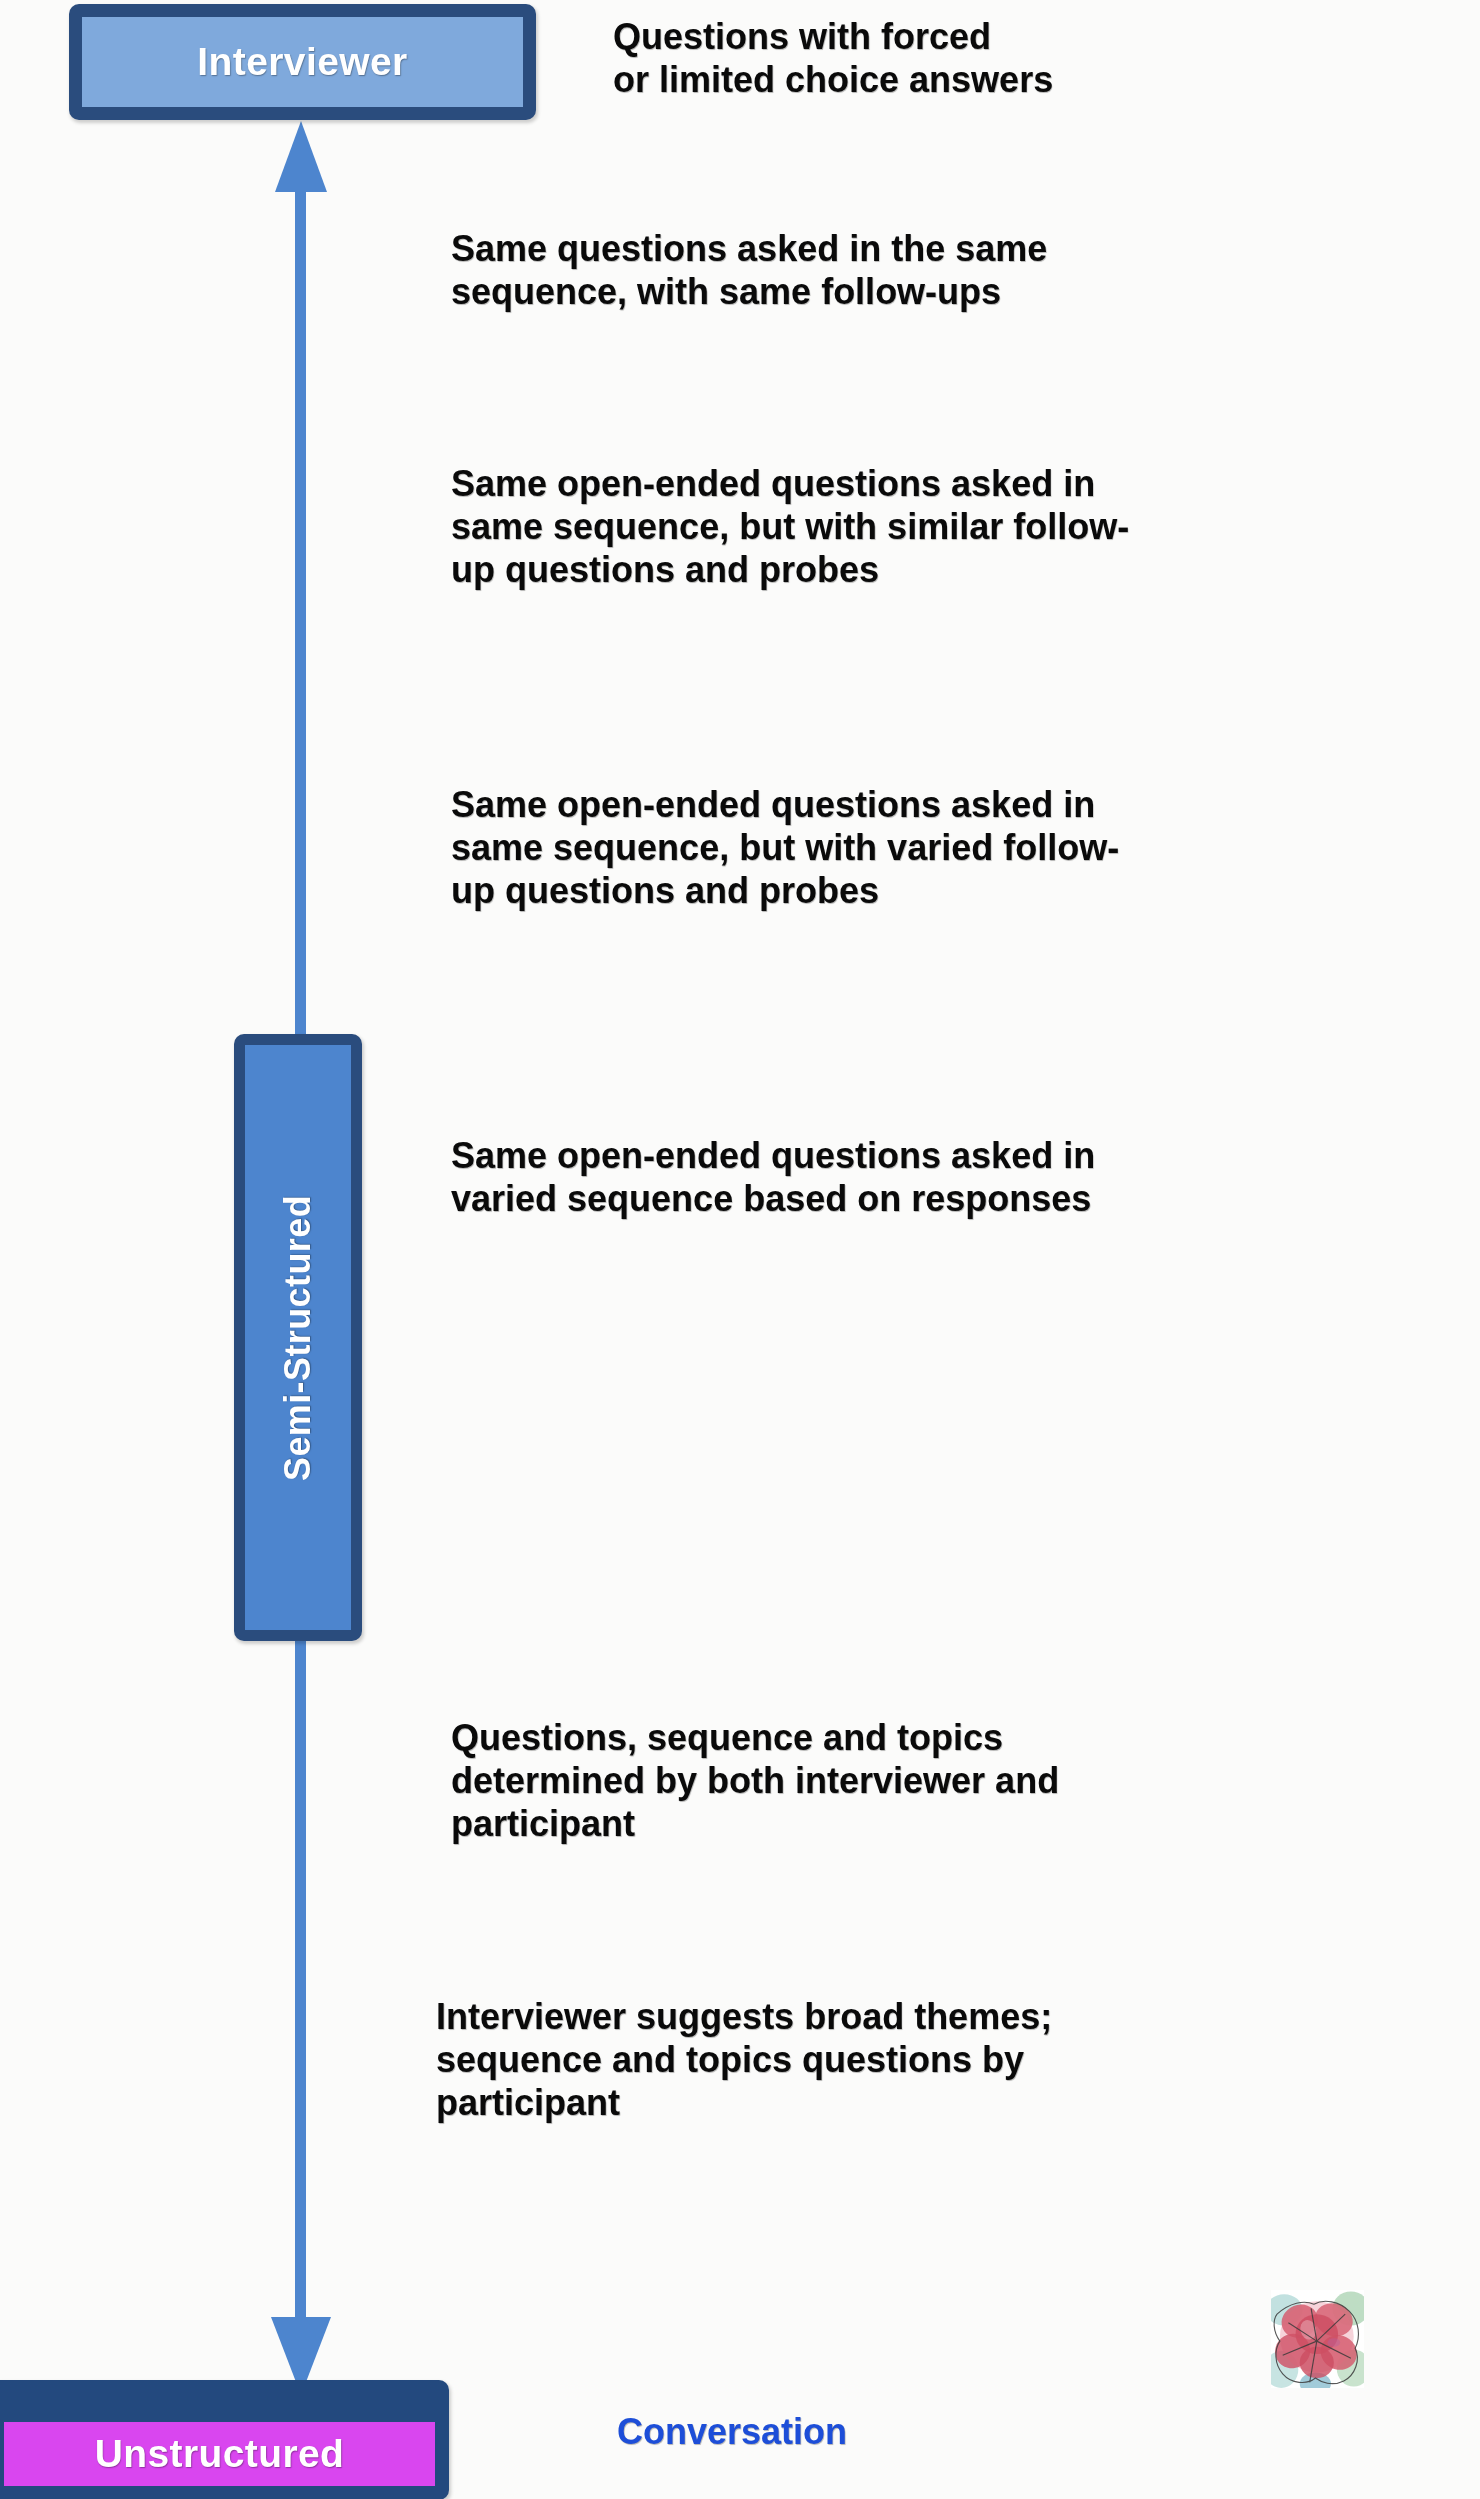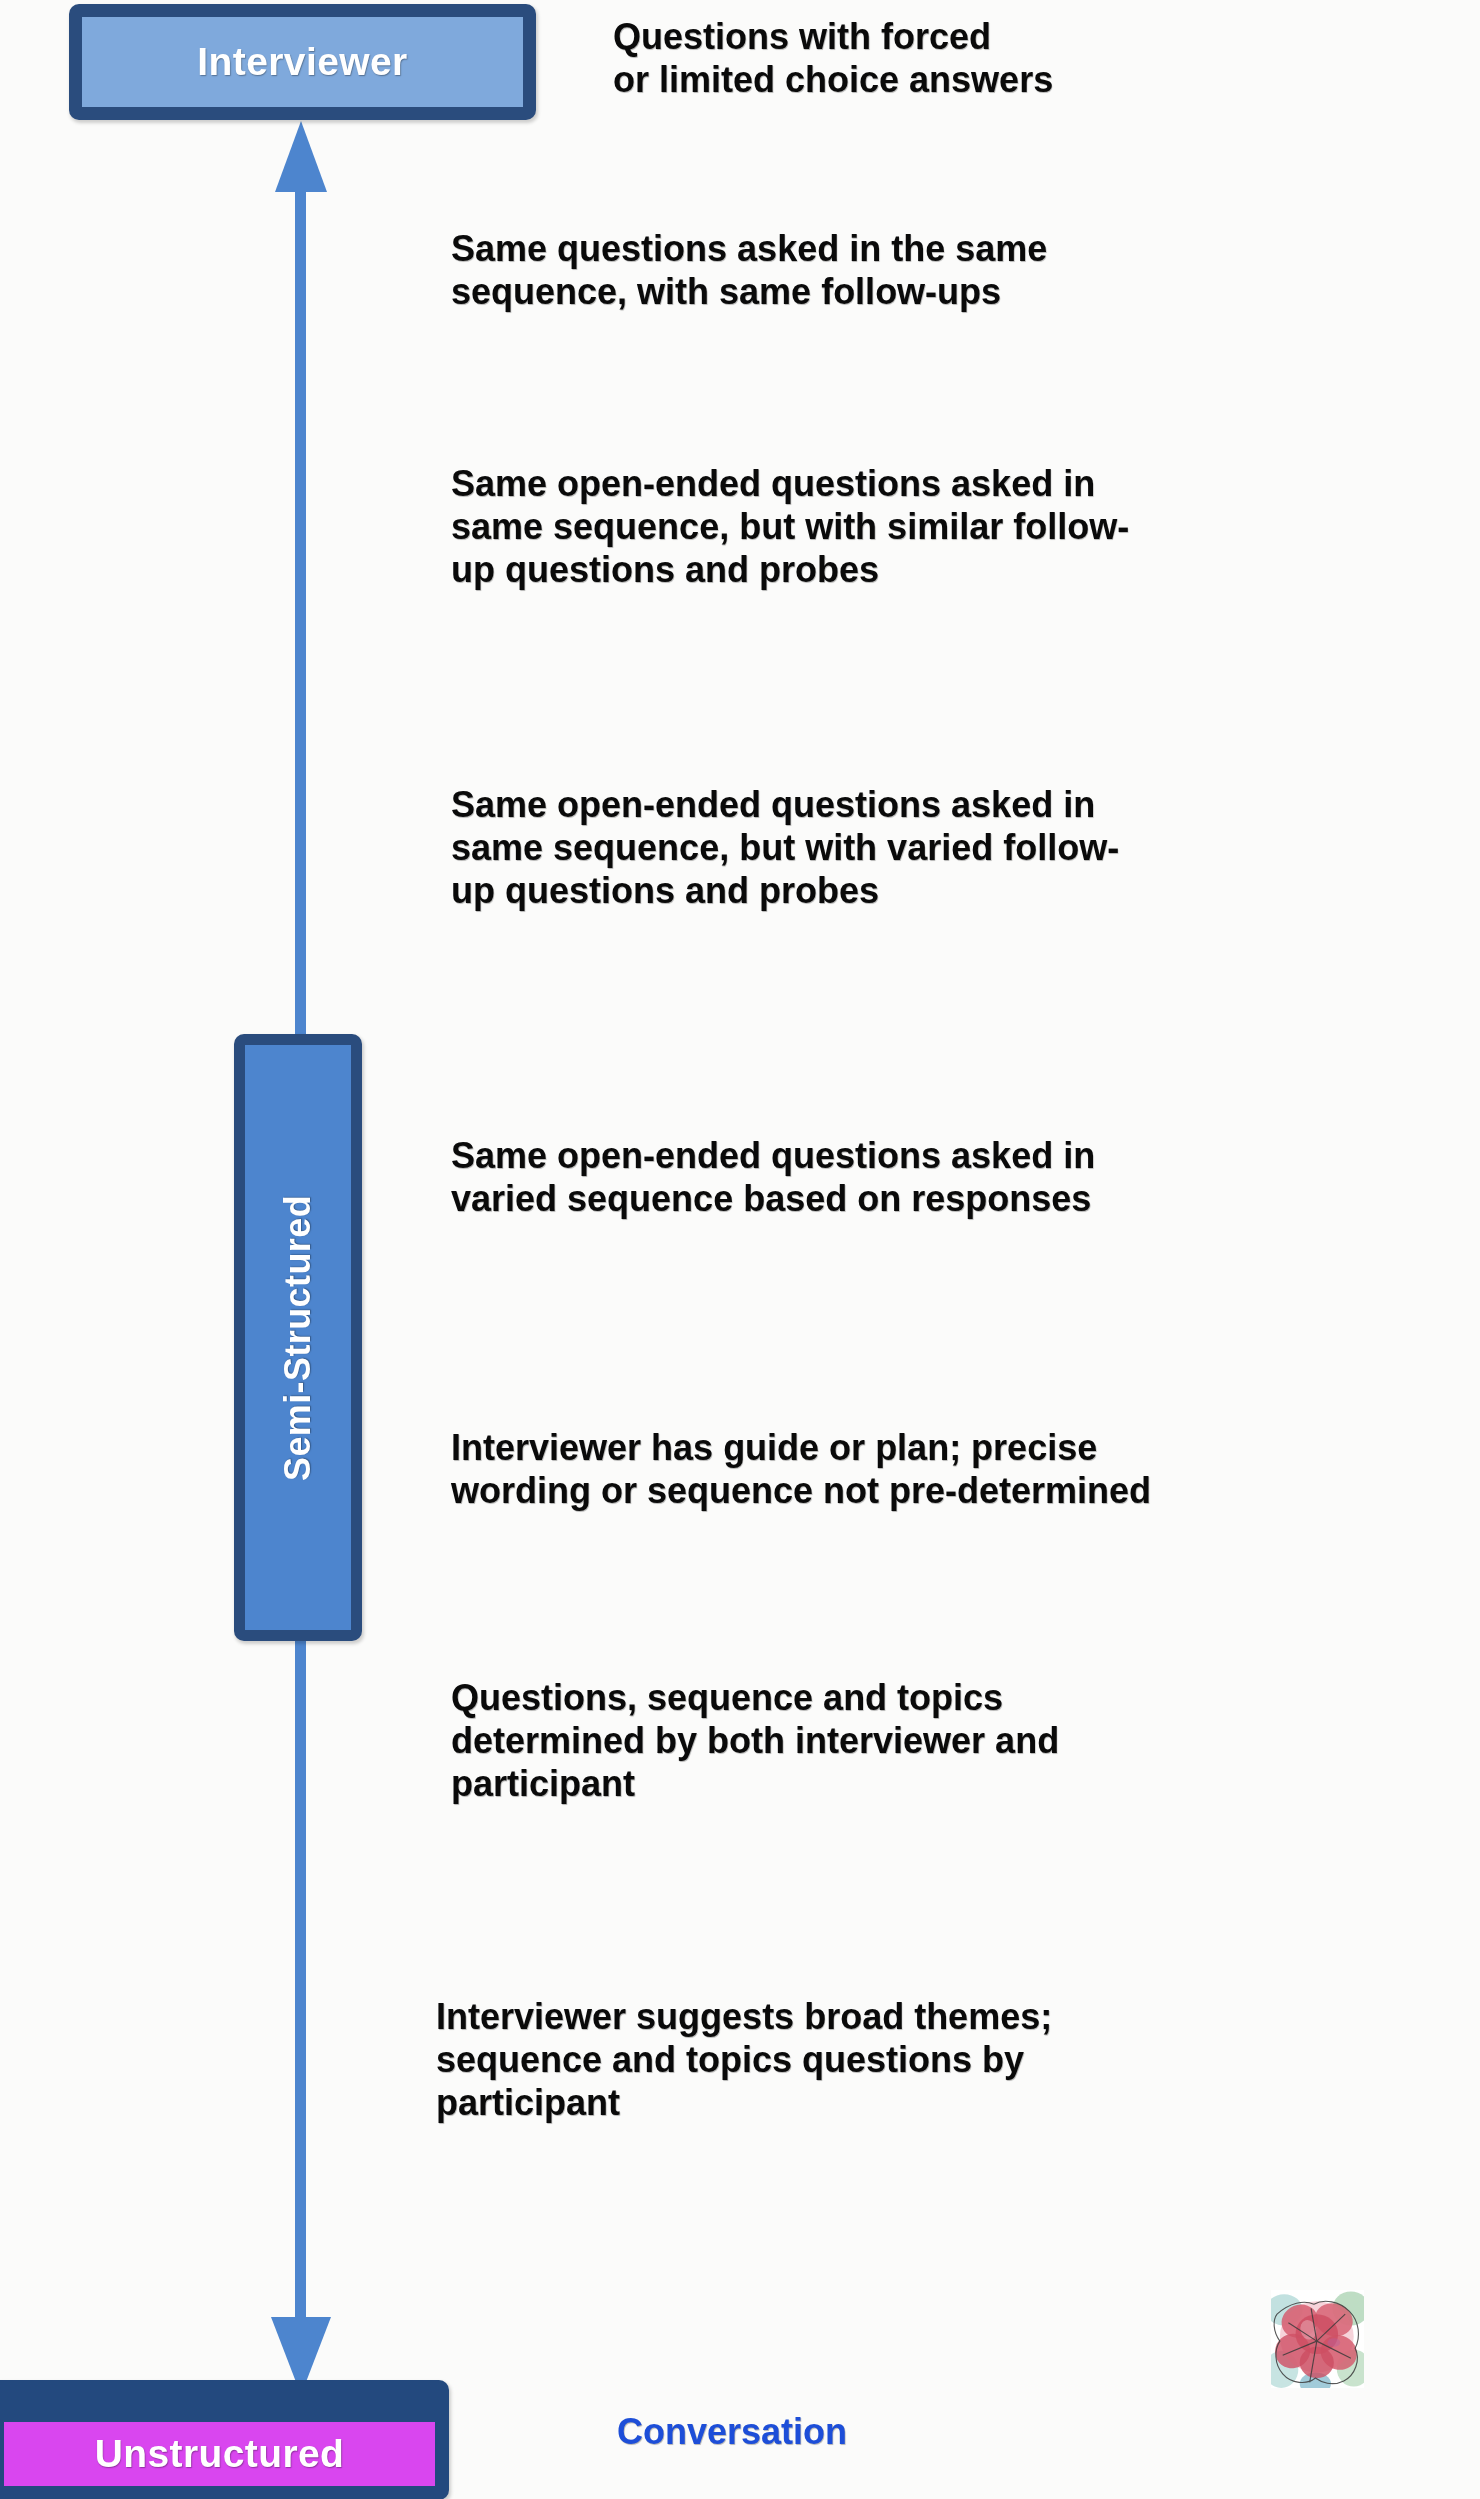--- a/index.html
+++ b/index.html
@@ -115,21 +115,21 @@
     font-stretch:condensed;
     text-shadow:0.7px 0.7px 0.7px rgba(0,0,0,.28);
     white-space:pre-line;
   }
   #d0{left:613px; top:15.7px;  width:841px;}
   #d1{left:451px; top:228px; width:891px;}
   #d2{left:451px; top:463px; width:955px;}
   #d3{left:451px; top:784px;width:955px;}
   #d4{left:451px; top:1135px;width:955px;}
   #d5{left:451px; top:1427px;width:998px;}
-  #d6{left:451px; top:1677px;width:955px;}
+  #d6{left:451px; top:1717px;width:955px;}
   #d7{left:436px; top:1996px;width:955px;}
 
   #conversation-text{
     position:absolute;
     left:617px; top:2411px;
     color:#1d4ed8;
     font-weight:bold;
     font-size:36px;
     text-shadow:0.7px 0.7px 0.7px rgba(0,0,0,.28);
     white-space:nowrap;
@@ -177,22 +177,20 @@
   <div class="desc" id="d0">Questions with forced
 or limited choice answers</div>
   <div class="desc" id="d2">Same open-ended questions asked in
 same sequence, but with similar follow-
 up questions and probes</div>
   <div class="desc" id="d3">Same open-ended questions asked in
 same sequence, but with varied follow-
 up questions and probes</div>
   <div class="desc" id="d4">Same open-ended questions asked in
 varied sequence based on responses</div>
-  <div class="desc" id="d5">Interviewer has guide or plan; precise
-wording or sequence not pre-determined</div>
   <div class="desc" id="d6">Questions, sequence and topics
 determined by both interviewer and
 participant</div>
   <div class="desc" id="d7">Interviewer suggests broad themes;
 sequence and topics questions by
 participant</div>
 
   <div id="conversation-text">Conversation</div>
 
   <div id="flower-image">

